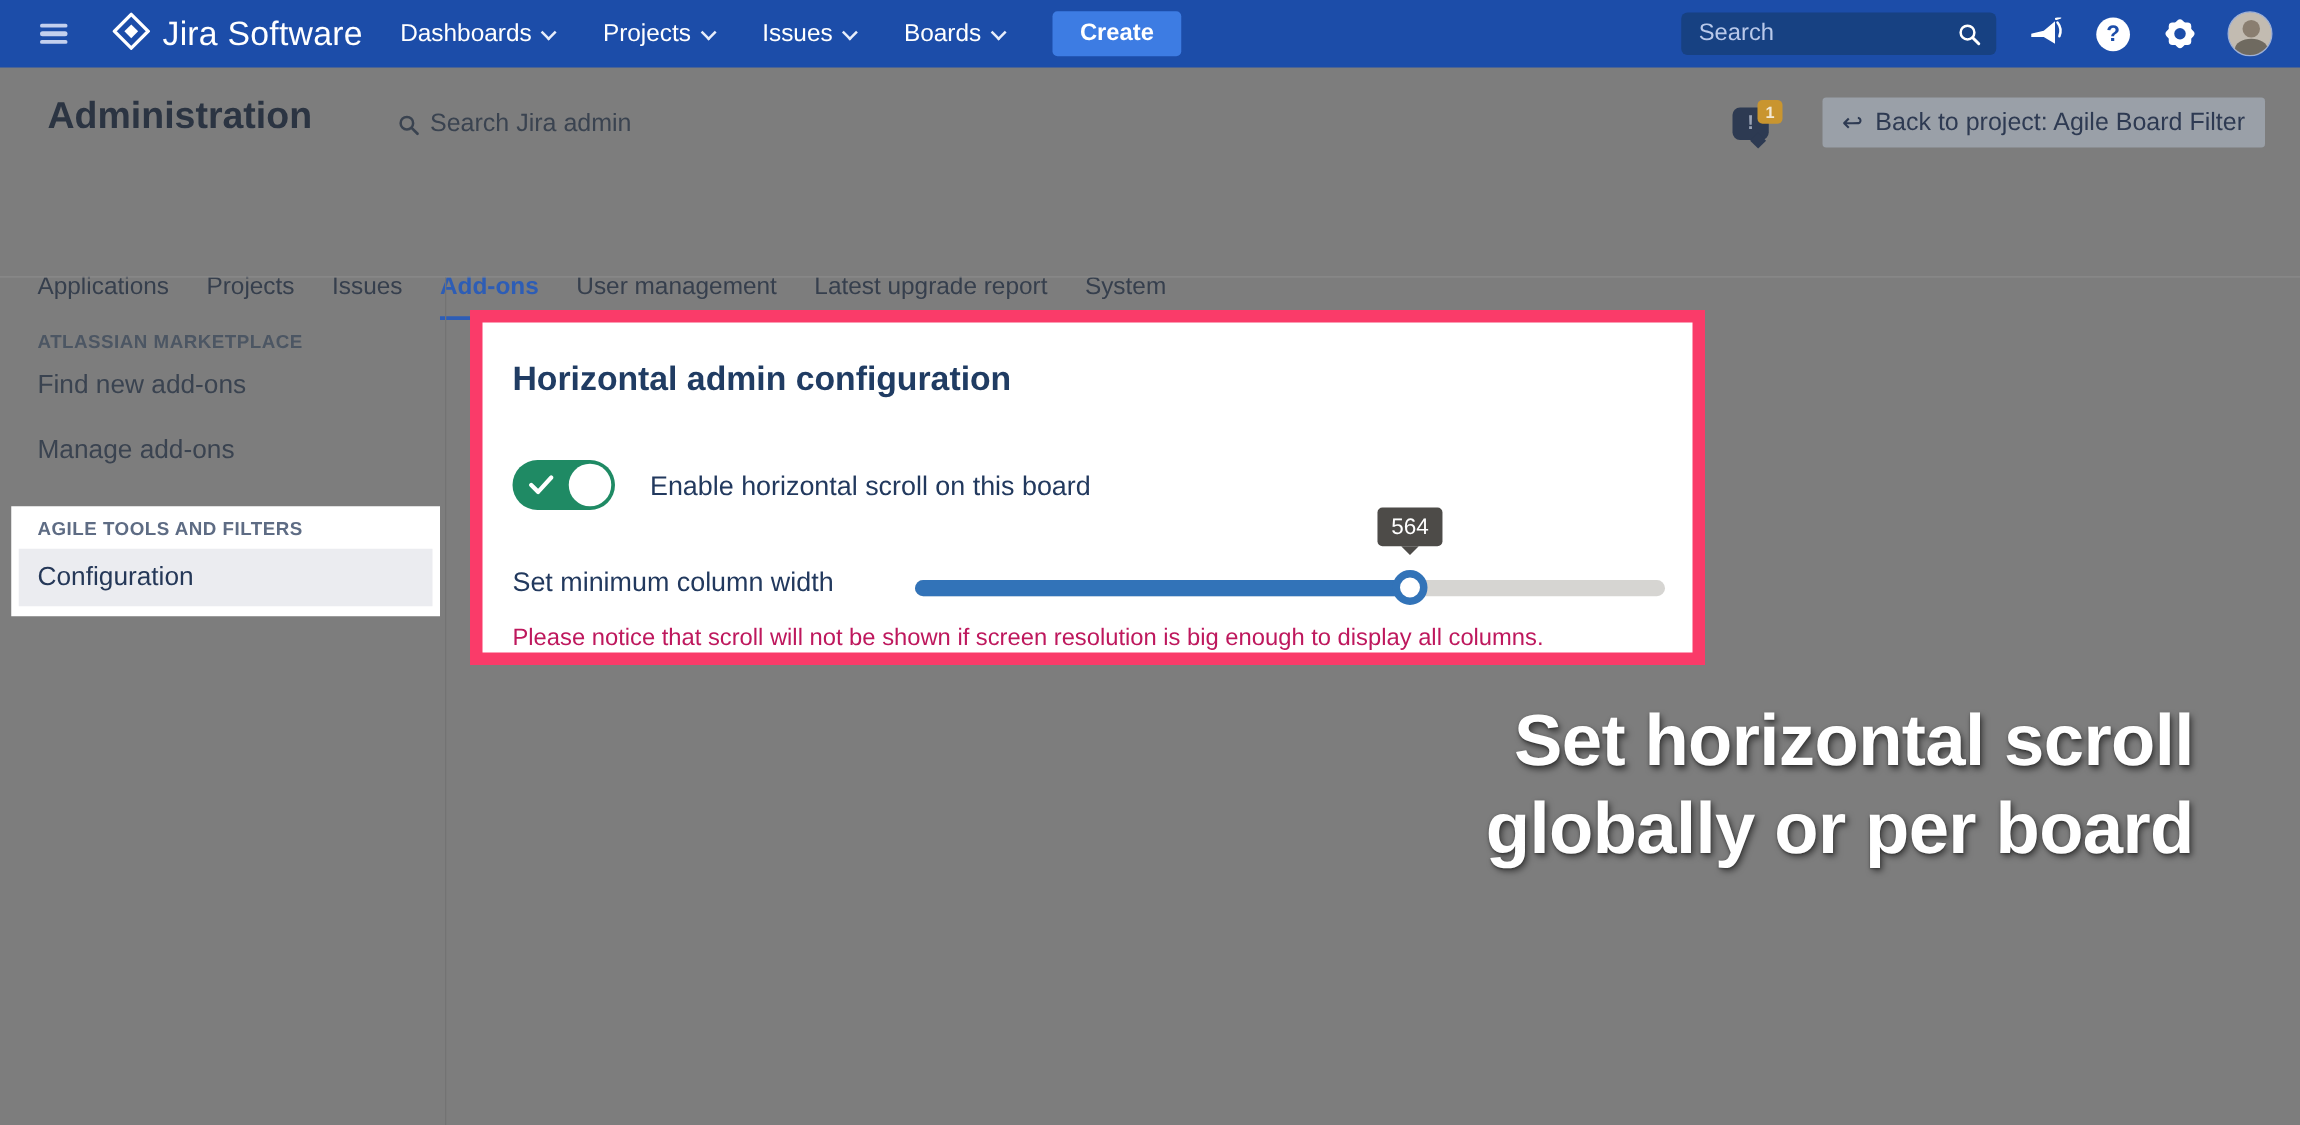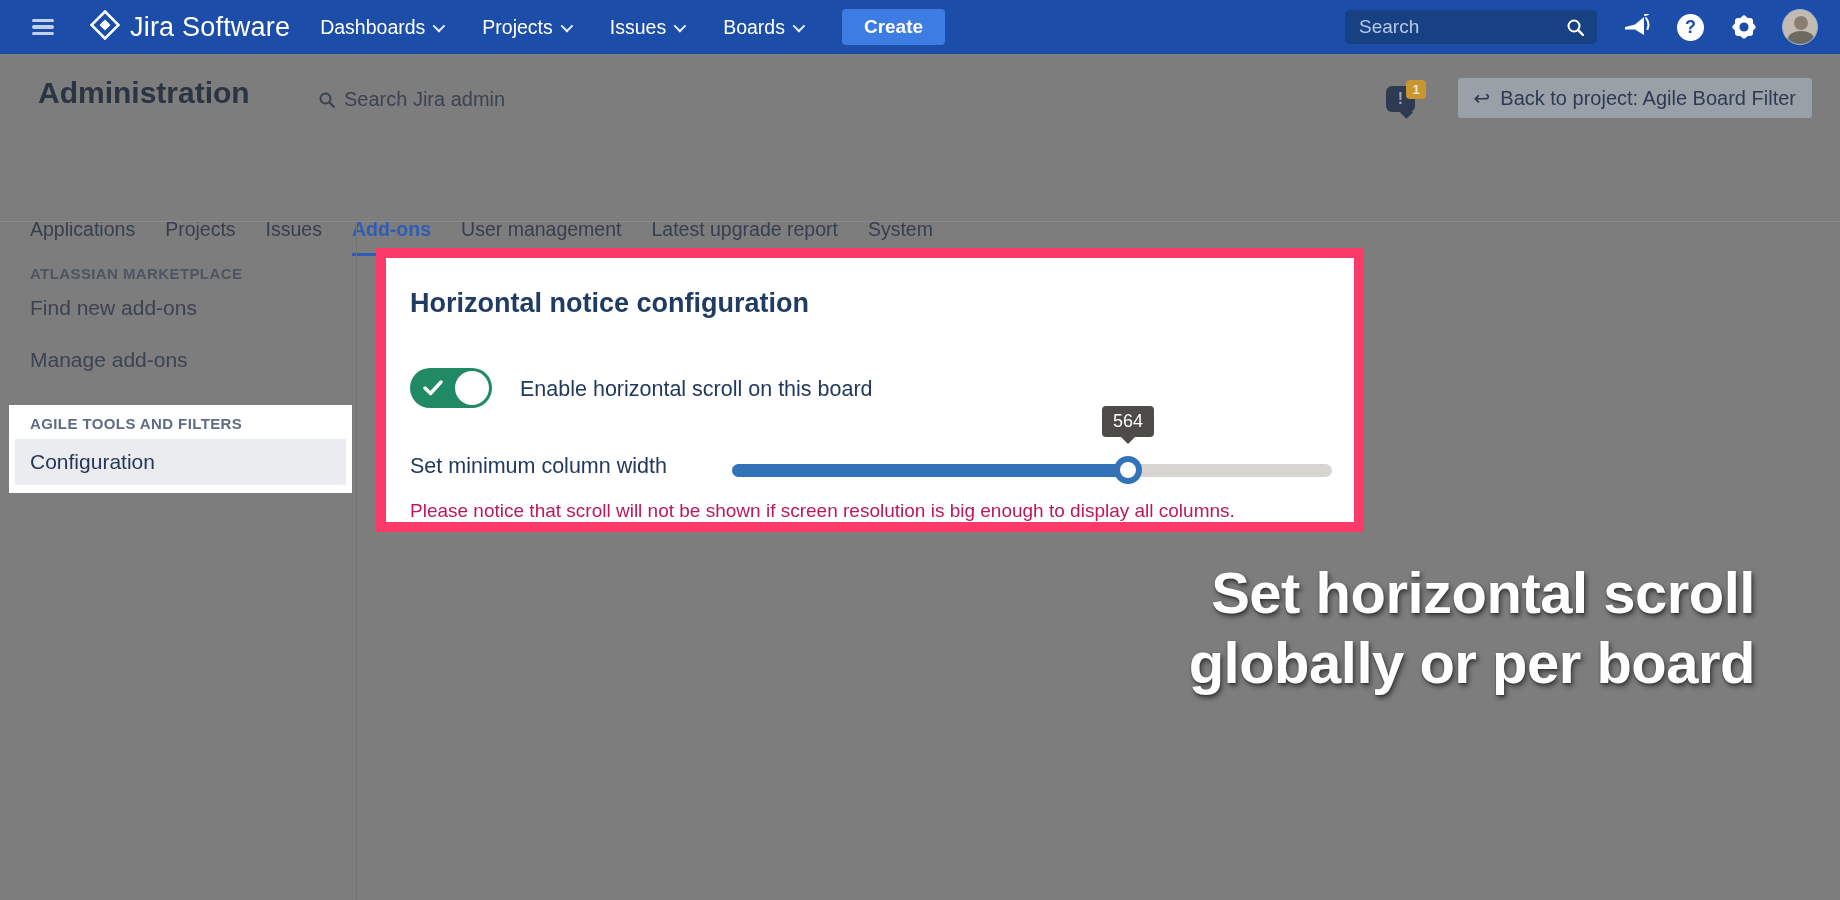--- a/index.html
+++ b/index.html
@@ -210,21 +210,21 @@
   <div class="side-item" style="top:348px;">Manage add-ons</div>
 
   <div class="side-spot">
     <div class="spot-header">AGILE TOOLS AND FILTERS</div>
     <div class="spot-row">
       <span>Configuration</span>
     </div>
   </div>
 
   <div class="panel">
-    <div class="panel-title">Horizontal notice configuration</div>
+    <div class="panel-title">Horizontal admin configuration</div>
 
     <div class="toggle on">
       <svg width="20" height="18" viewBox="0 0 20 18">
           <polyline points="2,9 7.5,14.5 18,3" fill="none" stroke="#fff" stroke-width="3.4" stroke-linecap="round" stroke-linejoin="round"></polyline>
         </svg>
       <span class="knob"></span>
     </div>
     <div class="toggle-label">Enable horizontal scroll on this board</div>
 
     <div class="slider-label">Set minimum column width</div>

